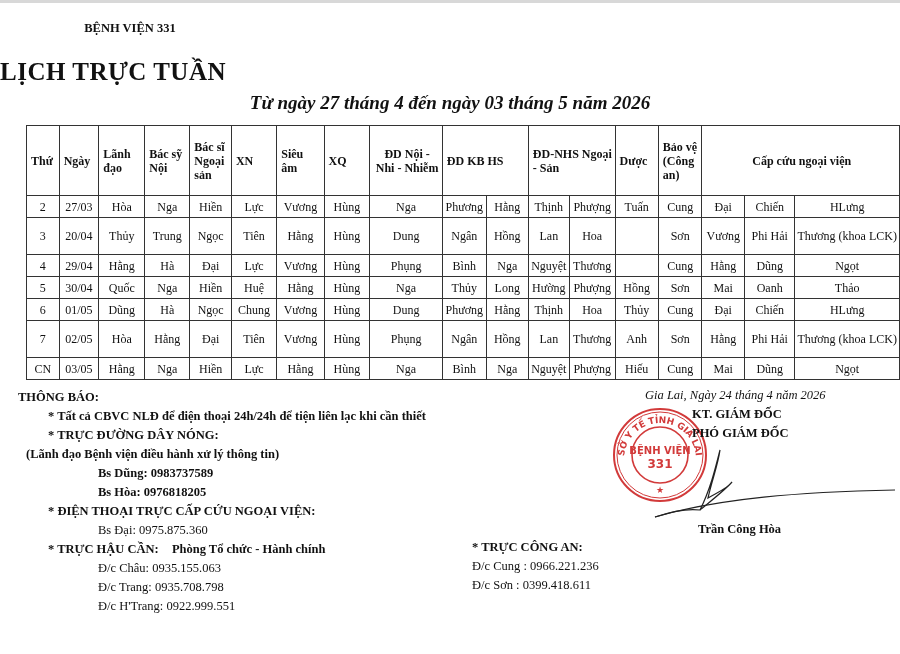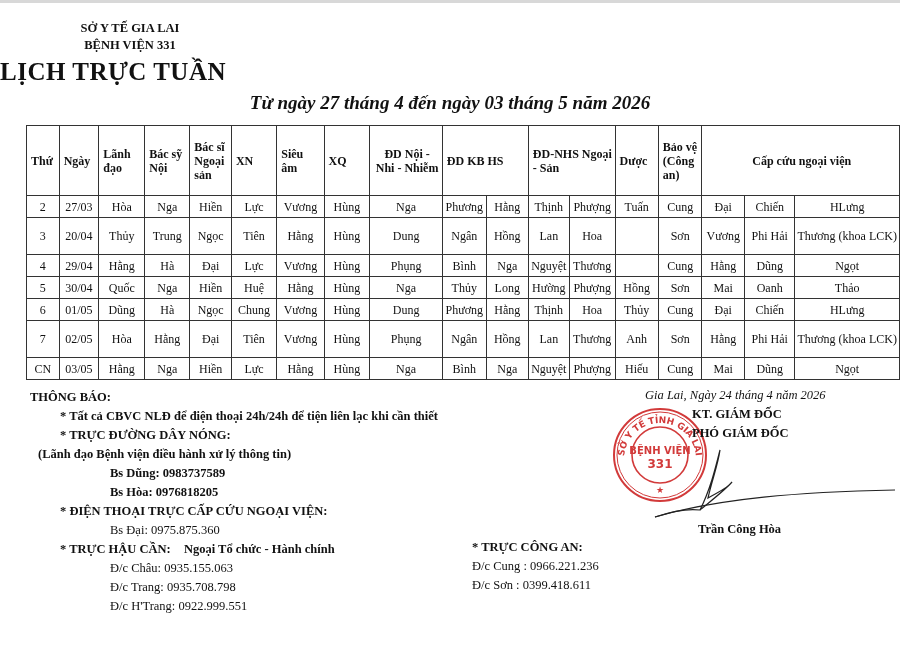--- a/index.html
+++ b/index.html
@@ -16,21 +16,21 @@
     position: absolute; left: 26px; top: 125px; border-collapse: collapse; table-layout: fixed;
     font-size: 12px; border: 1.5px solid #222;
   }
   table.sched td, table.sched th { border: 1px solid #333; padding: 0 2px; text-align: center; vertical-align: middle; line-height: 14px; overflow: hidden; white-space: nowrap; }
   table.sched th { font-weight: bold; text-align: left; height: 69px; font-size: 12px; padding-left: 4px; white-space: normal; }
   table.sched th.c { text-align: center; }
   tr.r1 td { height: 21px; }
   tr.r2 td { height: 36px; }
   td.wrap { white-space: normal; line-height: 14px; }
 
-  .notice { position: absolute; left: 30px; top: 388px; font-weight: bold; font-size: 12.5px; line-height: 19px; }
+  .notice { position: absolute; left: 18px; top: 388px; font-weight: bold; font-size: 12.5px; line-height: 19px; }
   .notice .ind1 { padding-left: 30px; }
   .notice .ind0 { padding-left: 8px; }
   .notice .ind2 { padding-left: 80px; }
   .notice .normal { font-weight: normal; }
   .police { position: absolute; left: 472px; top: 538px; font-size: 12.5px; line-height: 19px; }
   .police .h { font-weight: bold; }
 
   .sign { position: absolute; left: 610px; top: 388px; width: 290px; font-size: 12.5px; }
   .sign .date { font-style: italic; position: absolute; left: 35px; top: 0; white-space: nowrap; }
   .sign .role1 { font-weight: bold; position: absolute; left: 82px; top: 19px; white-space: nowrap; }
@@ -39,21 +39,20 @@
 
   .stamp { position: absolute; left: 612px; top: 407px; width: 96px; height: 96px; }
   .sigline { position: absolute; left: 600px; top: 380px; width: 300px; height: 160px; }
 </style>
 </head>
 <body>
 
 <div class="topbar"></div>
 
 <div class="org">
-  <div>SỞ Y TẾ GIA LAI</div>
   <div>BỆNH VIỆN 331</div>
 </div>
 
 <div class="title">LỊCH TRỰC TUẦN</div>
 <div class="subtitle">Từ ngày 27 tháng 4 đến ngày 03 tháng 5 năm 2026</div>
 
 <table class="sched">
   <colgroup>
     <col style="width:33px">
       <col style="width:40px">
@@ -240,21 +239,21 @@
   <div>THÔNG BÁO:</div>
   <div class="ind1">* Tất cả CBVC NLĐ để điện thoại 24h/24h để tiện liên lạc khi cần thiết</div>
   <div class="ind1">* TRỰC ĐƯỜNG DÂY NÓNG:</div>
   <div class="ind0">(Lãnh đạo Bệnh viện điều hành xử lý thông tin)</div>
   <div class="ind2">Bs Dũng: 0983737589</div>
   <div class="ind2">Bs Hòa: 0976818205</div>
   <div class="ind1">* ĐIỆN THOẠI TRỰC CẤP CỨU NGOẠI VIỆN:</div>
   <div class="ind2 normal">Bs Đại: 0975.875.360</div>
   <div class="ind1">
     <span>* TRỰC HẬU CẦN:</span>
-    <span style="padding-left:10px">Ngoại Tổ chức - Hành chính</span>
+    <span style="padding-left:10px">Phòng Tổ chức - Hành chính</span>
   </div>
   <div class="ind2 normal">Đ/c Châu: 0935.155.063</div>
   <div class="ind2 normal">Đ/c Trang: 0935.708.798</div>
   <div class="ind2 normal">Đ/c H'Trang: 0922.999.551</div>
 </div>
 
 <div class="police">
   <div class="h">* TRỰC CÔNG AN:</div>
   <div>Đ/c Cung : 0966.221.236</div>
   <div>Đ/c Sơn : 0399.418.611</div>

